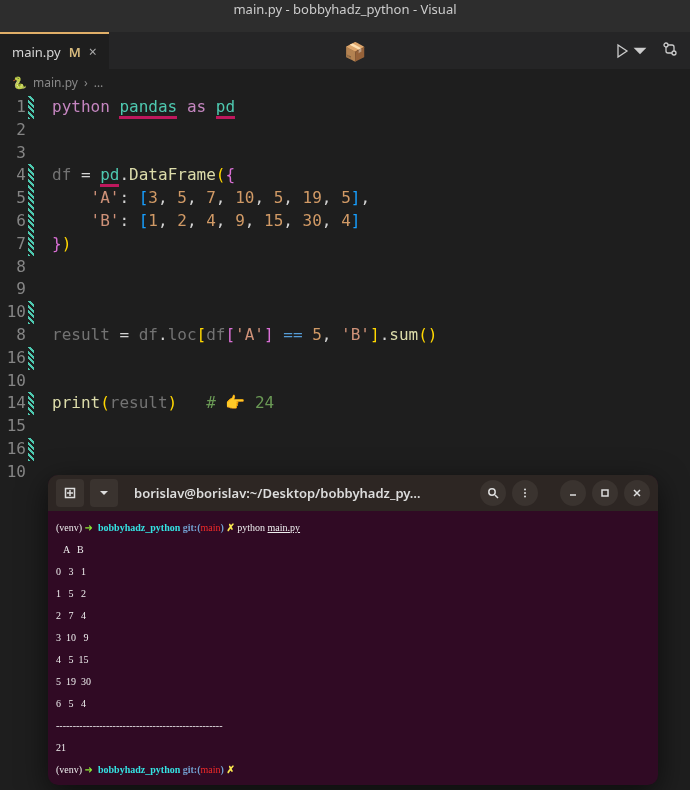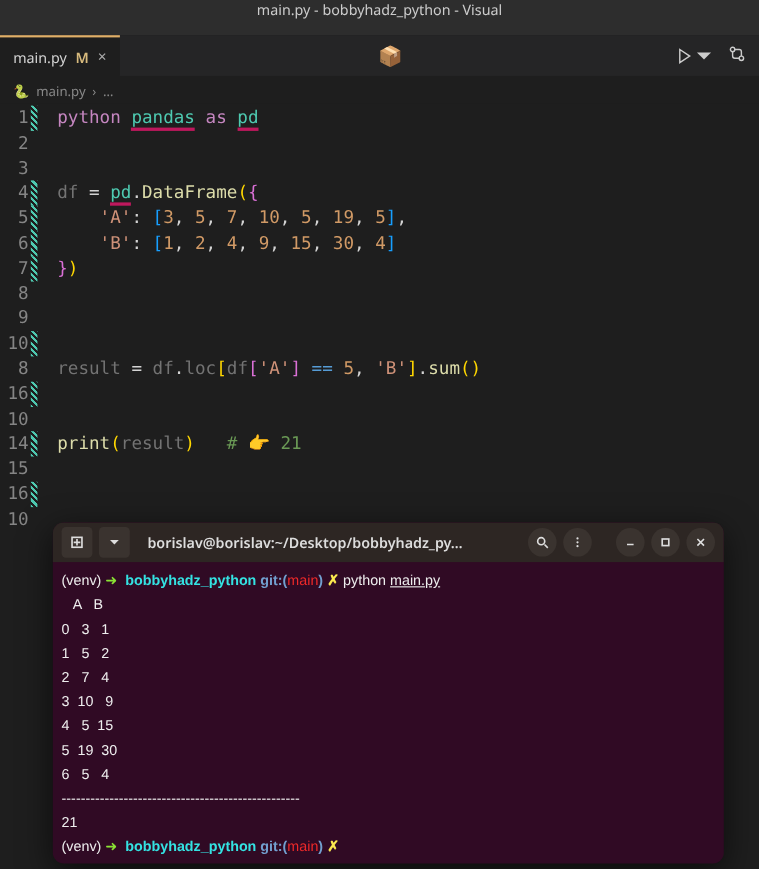--- a/index.html
+++ b/index.html
@@ -41,21 +41,21 @@
   .dot { color:#d4d4d4; }
 
   .terminal-window { position:absolute; left:48px; top:475px; width:610px; height:310px; background:#300a24; border-radius:10px; box-shadow:0 8px 30px rgba(0,0,0,.6); overflow:hidden; display:flex; flex-direction:column; }
   .term-titlebar { height:36px; background:#2d2623; display:flex; align-items:center; padding:0 8px; gap:6px; font-family:system-ui,sans-serif; font-size:13px; color:#ddd; }
   .term-btn { width:28px; height:28px; border-radius:4px; display:flex; align-items:center; justify-content:center; }
   .term-btn.flat { background:#3a332f; }
   .term-btn.circle { width:26px; height:26px; border-radius:50%; background:#3a332f; }
   .term-btn.close { background:#3a332f; }
   .term-btn svg { width:12px; height:12px; }
   .term-title { flex:1; padding:0 10px; white-space:nowrap; overflow:hidden; text-overflow:ellipsis; font-weight:600; }
-  .term-body { flex:1; padding:6px 8px; font-size:13px; line-height:22px; color:#eee; font-family:Liberation Sans, sans-serif; white-space:pre; overflow:hidden; }
+  .term-body { flex:1; padding:6px 8px; font-size:10px; line-height:22px; color:#eee; font-family:Liberation Serif, serif; white-space:pre; overflow:hidden; }
   .t-cyan { color:#34e2e2; font-weight:600; }
   .t-blue { color:#729fcf; font-weight:600; }
   .t-red { color:#ef2929; }
   .t-und { text-decoration:underline; }
   .t-arrow { color:#8ae234; }
   .t-x { color:#fce94f; font-weight:600; }
 </style>
 </head>
 <body>
 
@@ -146,21 +146,21 @@
     <div class="line"><span class="var">df</span> <span class="op">=</span> <span class="mod">pd</span><span class="dot">.</span><span class="fn">DataFrame</span><span class="br1">(</span><span class="br2">{</span></div>
     <div class="line">    <span class="str">'A'</span><span class="pun">:</span> <span class="br3">[</span><span class="numlit">3</span><span class="pun">,</span> <span class="numlit">5</span><span class="pun">,</span> <span class="numlit">7</span><span class="pun">,</span> <span class="numlit">10</span><span class="pun">,</span> <span class="numlit">5</span><span class="pun">,</span> <span class="numlit">19</span><span class="pun">,</span> <span class="numlit">5</span><span class="br3">]</span><span class="pun">,</span></div>
     <div class="line">    <span class="str">'B'</span><span class="pun">:</span> <span class="br3">[</span><span class="numlit">1</span><span class="pun">,</span> <span class="numlit">2</span><span class="pun">,</span> <span class="numlit">4</span><span class="pun">,</span> <span class="numlit">9</span><span class="pun">,</span> <span class="numlit">15</span><span class="pun">,</span> <span class="numlit">30</span><span class="pun">,</span> <span class="numlit">4</span><span class="br3">]</span></div>
     <div class="line"><span class="br2">}</span><span class="br1">)</span></div>
     <div class="line"></div>
     <div class="line"></div>
     <div class="line"></div>
     <div class="line"><span class="var">result</span> <span class="op">=</span> <span class="var">df</span><span class="dot">.</span><span class="var">loc</span><span class="br1">[</span><span class="var">df</span><span class="br2">[</span><span class="str">'A'</span><span class="br2">]</span> <span class="eq">==</span> <span class="numlit">5</span><span class="pun">,</span> <span class="str">'B'</span><span class="br1">]</span><span class="dot">.</span><span class="fn">sum</span><span class="br1">(</span><span class="br1">)</span></div>
     <div class="line"></div>
     <div class="line"></div>
-    <div class="line"><span class="builtin">print</span><span class="br1">(</span><span class="var">result</span><span class="br1">)</span>   <span class="cmt"># 👉️ 21</span></div>
+    <div class="line"><span class="builtin">print</span><span class="br1">(</span><span class="var">result</span><span class="br1">)</span>   <span class="cmt"># 👉️ 24</span></div>
     <div class="line"></div>
   </div>
 </div>
 
 <div class="terminal-window">
   <div class="term-titlebar">
     <div class="term-btn flat">
         <svg viewBox="0 0 12 12" stroke="#ddd" stroke-width="1.5">
           <rect x="1.5" y="1.5" width="9" height="9" fill="none"></rect>
           <path d="M6 3v6M3 6h6"></path>

